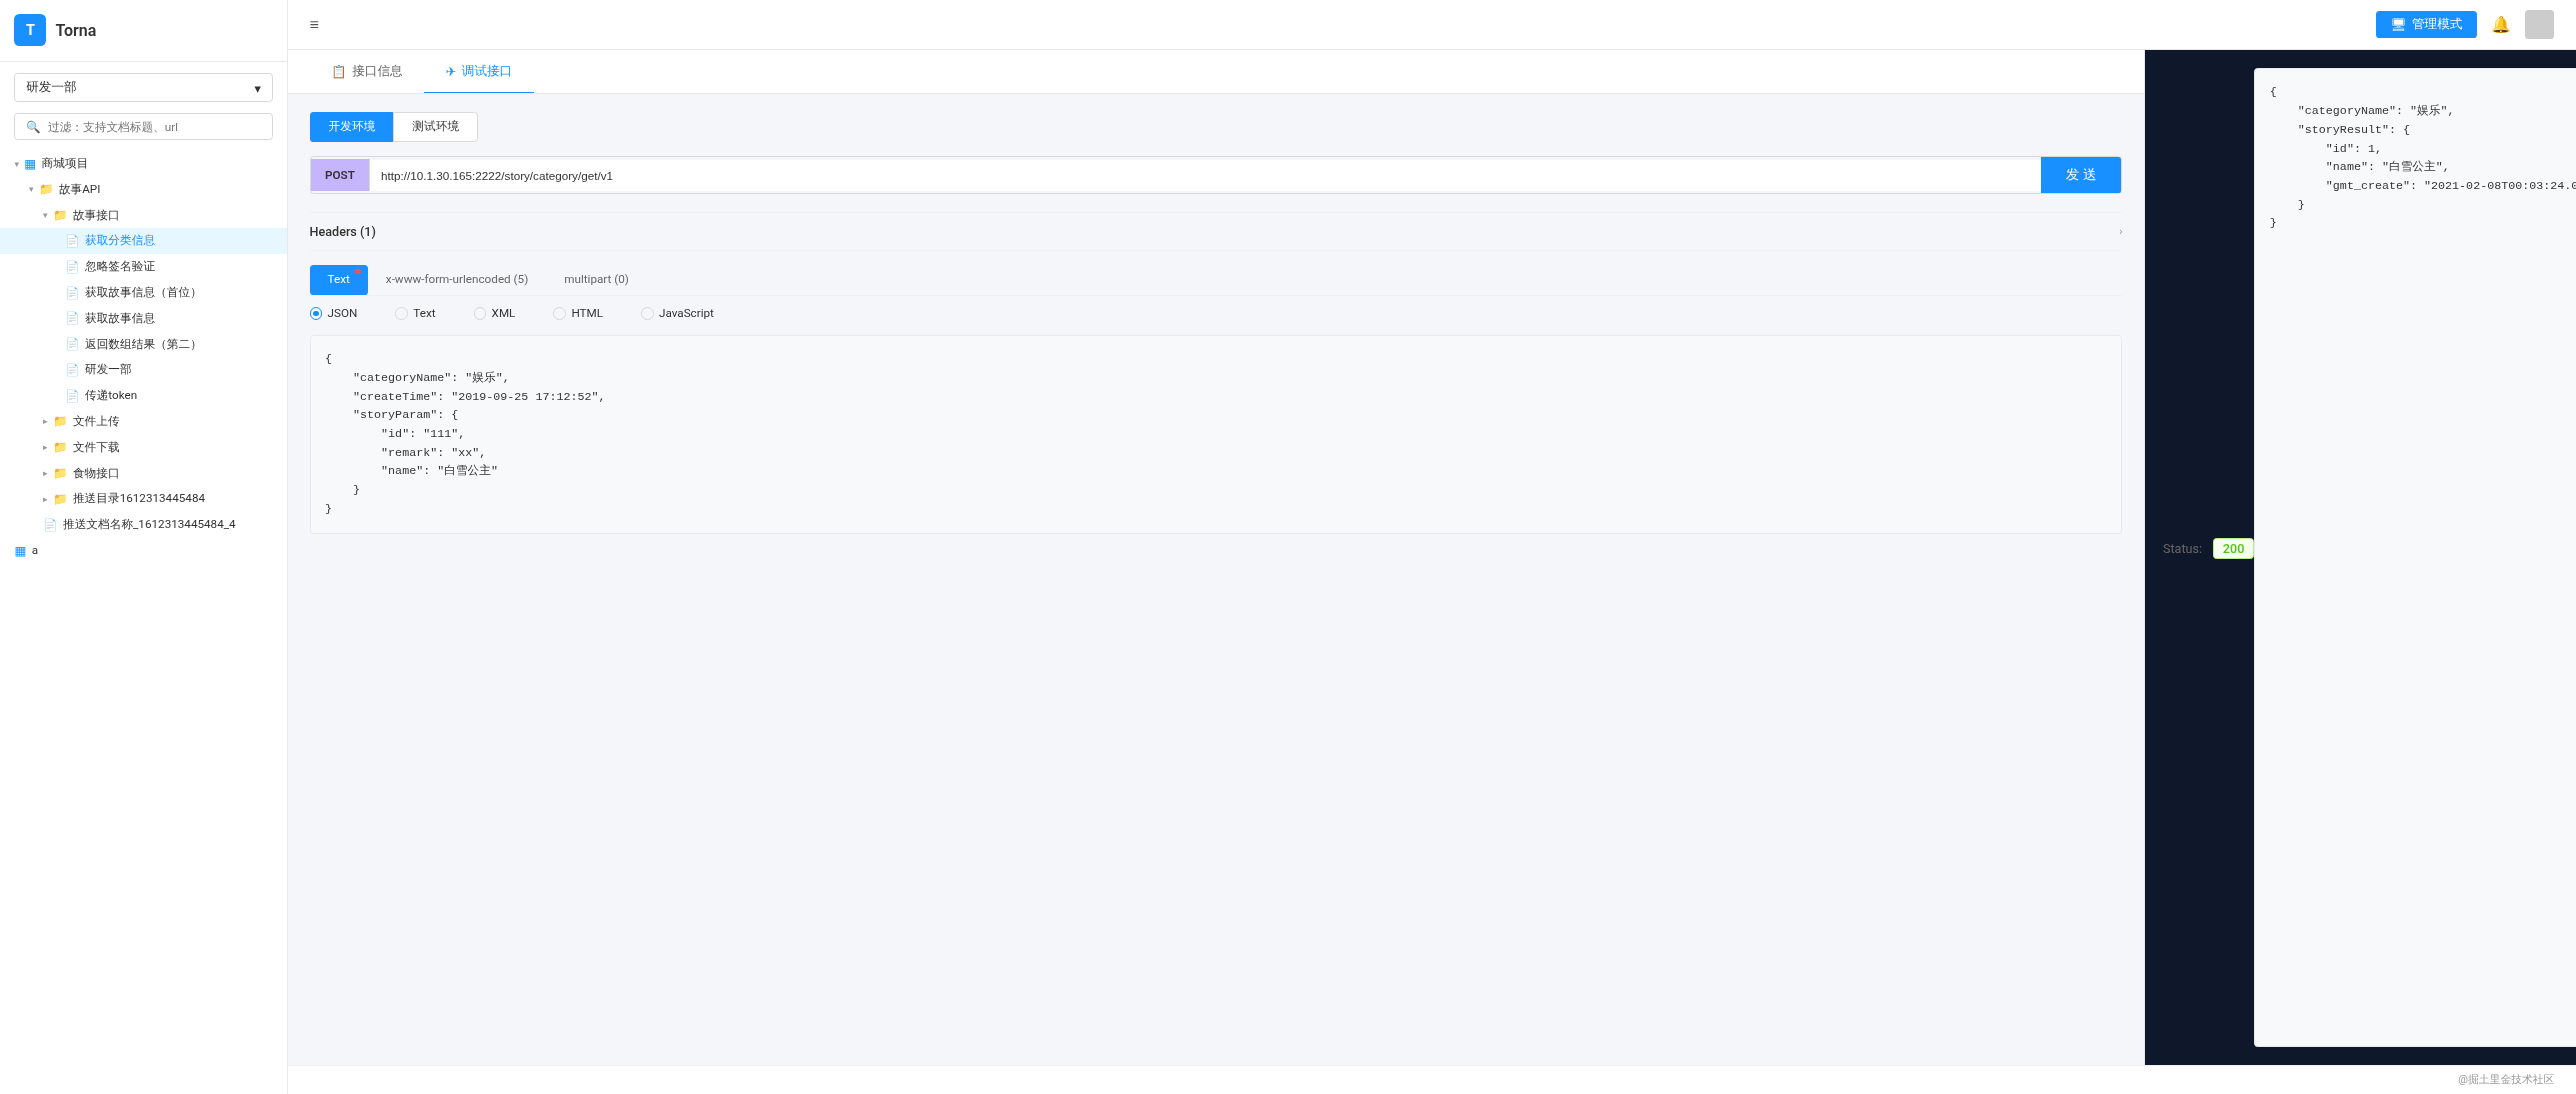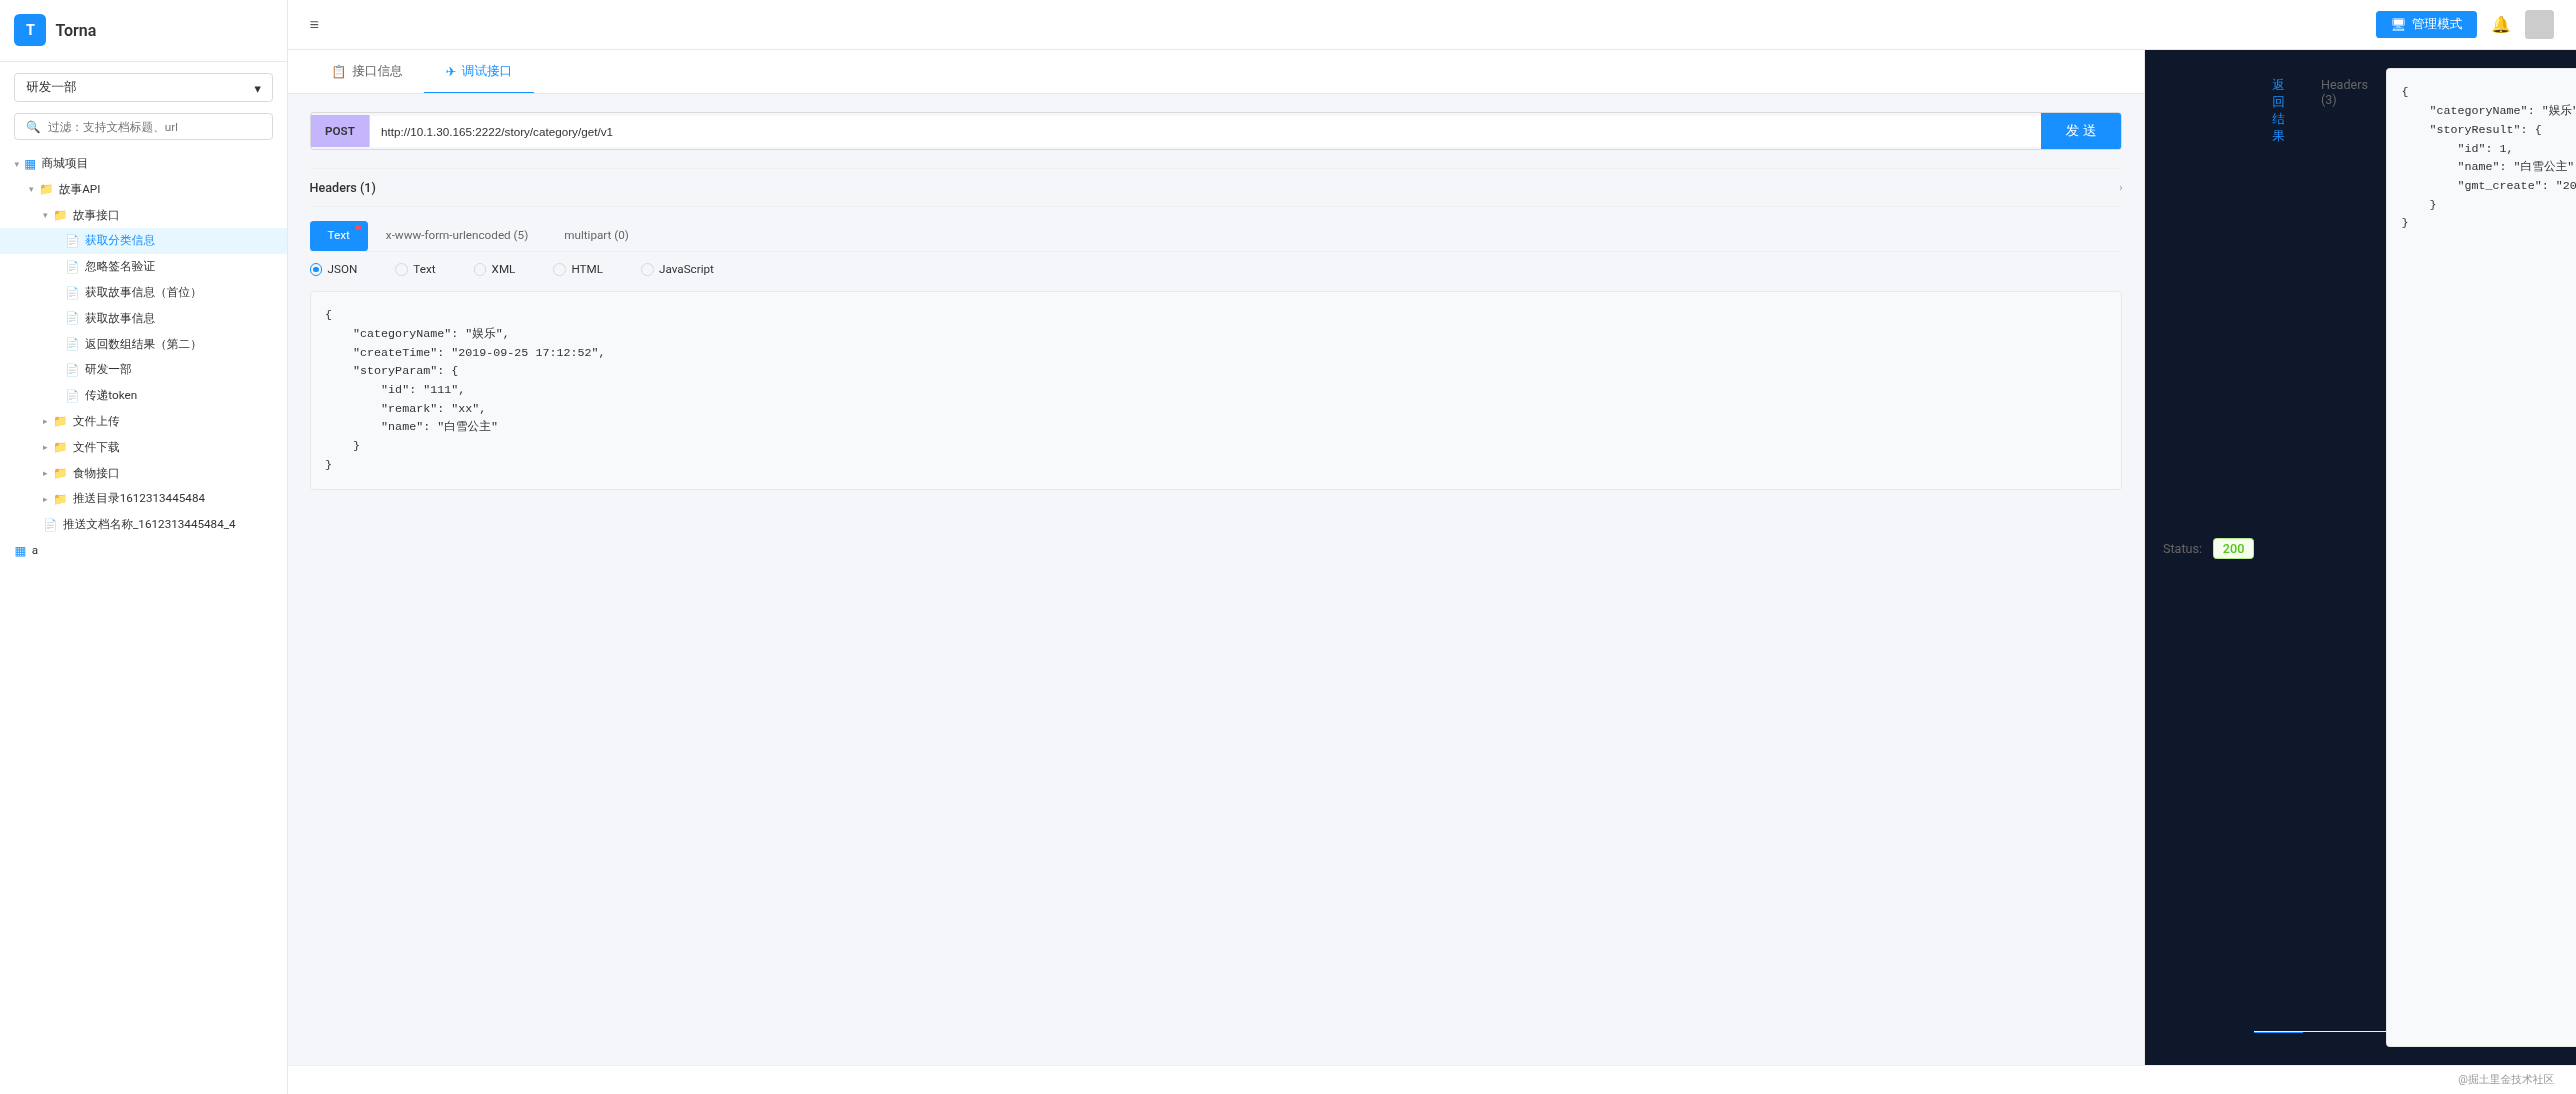--- a/index.html
+++ b/index.html
@@ -221,20 +221,24 @@
             <span style="color:#666;">📋</span>
             <span>接口信息</span>
           </div>
           <div class="tab active">
             <span style="color:#1890ff;">✈</span>
             <span>调试接口</span>
           </div>
         </div>
       </div>
 
+      <div class="env-row">
+        <button class="env-btn active">开发环境</button>
+        <button class="env-btn">测试环境</button>
+      </div>
 
       <div class="url-row">
         <span class="method-badge">POST</span>
         <input class="url-input" type="text" value="http://10.1.30.165:2222/story/category/get/v1" style="">
         <button class="send-btn">发 送</button>
       </div>
 
       <div class="section-header">
         <span class="section-title">Headers (1)</span>
         <span class="chevron-right">›</span>
@@ -286,28 +290,20 @@
     }
 }</div>
     </div>
 
     <div class="result-panel">
       <div class="status-row">
         <span class="status-label">Status:</span>
         <span class="status-badge">200</span>
       </div>
 
-      <div class="result-tabs">
-        <div class="result-tab active">
-          <span>返回结果</span>
-        </div>
-        <div class="result-tab">
-          <span>Headers (3)</span>
-        </div>
-      </div>
 
       <div class="result-code">{
     "categoryName": "娱乐",
     "storyResult": {
         "id": 1,
         "name": "白雪公主",
         "gmt_create": "2021-02-08T00:03:24.006+0000"
     }
 }</div>
     </div>

